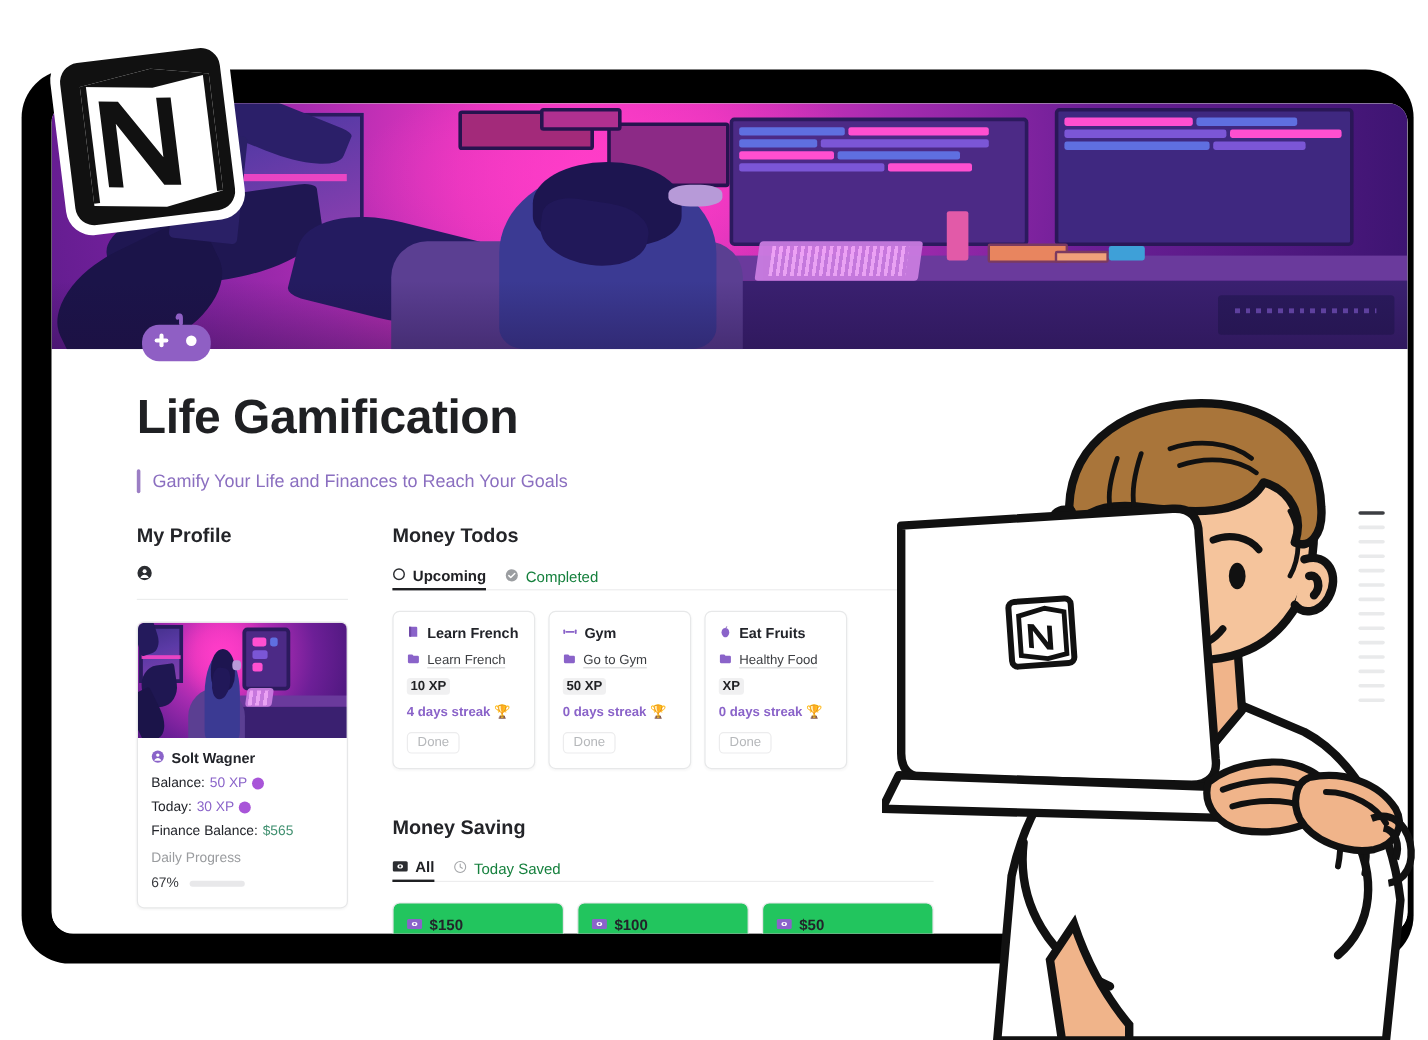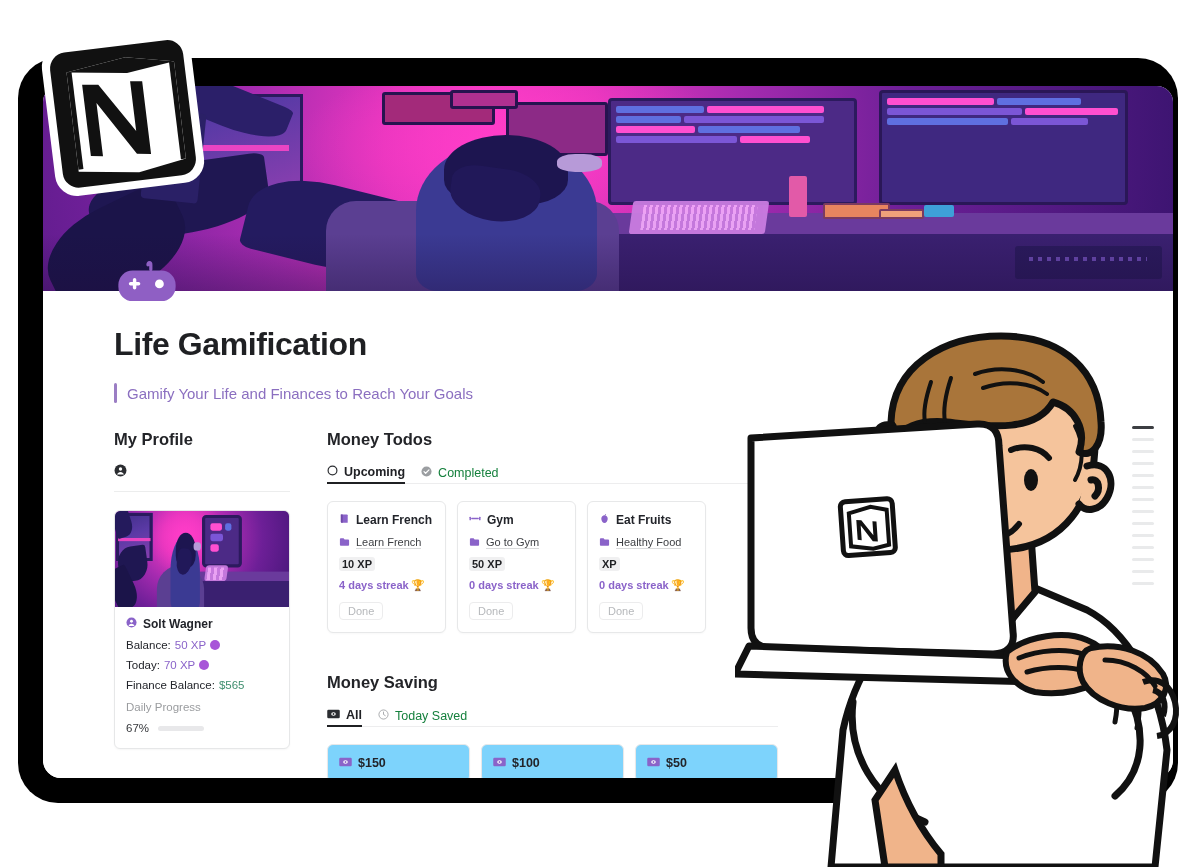--- a/index.html
+++ b/index.html
@@ -134,21 +134,21 @@
   .gamepad {
     position: absolute; left: 73px; top: 175px;
     width: 62px; height: 42px; z-index: 6;
   }
 
   
   .page { position:absolute; left:0; top:205px; width:1130px; height:487px; background:#fff; }
   .page-inner { position:relative; padding: 35px 0 0 71px; }
 
   .page-title {
-    font-size: 32px; font-weight: 700; color: #1f2023; letter-spacing:-0.4px;
+    font-size: 40px; font-weight: 700; color: #1f2023; letter-spacing:-0.4px;
   }
   .subtitle-row {
     display:flex; align-items:center; gap:10px; margin-top:20px;
   }
   .sub-bar { width:3px; height:20px; background:#9b7ec4; border-radius:2px; }
   .subtitle { font-size:15px; color:#8b6fc0; }
 
   .columns { display:flex; gap:37px; margin-top:27px; }
   .col-left { width:176px; flex:none; }
   .col-right { width:auto; flex:none; }
@@ -195,21 +195,21 @@
   .tc-xp { margin-top:9px; font-size:11px; font-weight:700; color:#1f2023; }
   .tc-xp span { background:#f0f0f1; padding:1px 3px; border-radius:3px; }
   .tc-streak { margin-top:9px; font-size:11px; font-weight:700; color:#8a63c9; }
   .tc-btn {
     margin-top:10px; display:inline-block; font-size:11px; color:#b6b8bb;
     border:1px solid #ececed; border-radius:4px; padding:2px 8px; background:#fff;
   }
 
   .money-sec { margin-top:40px; }
   .mcard {
-    width:143px; border:1px solid #e7e8e9; border-radius:6px; background:#7dd3fc;
+    width:143px; border:1px solid #e7e8e9; border-radius:6px; background:#22c55e;
     padding:11px; box-shadow:0 1px 2px rgba(0,0,0,.03);
   }
   .mc-amt { display:flex; align-items:center; gap:6px; font-size:12.5px; font-weight:700; color:#22242a; }
 
   
   .toc { position:absolute; right:19px; top:135px; display:flex; flex-direction:column; gap:9px; }
   .toc-mark { width:22px; height:3px; border-radius:2px; background:#e9eaeb; }
   .toc-mark.cur { background:#3c3e42; }
 
   
@@ -350,21 +350,21 @@
                 </div>
 
                 <div class="pc-line">
                   <span>Balance:</span>
                   <span class="pc-val">50 XP</span>
                   <span class="xp-dot"></span>
                 </div>
 
                 <div class="pc-line">
                   <span>Today:</span>
-                  <span class="pc-val">70 XP</span>
+                  <span class="pc-val">30 XP</span>
                   <span class="xp-dot"></span>
                 </div>
 
                 <div class="pc-line">
                   <span>Finance Balance:</span>
                   <span class="pc-val-green">$565</span>
                 </div>
 
                 <div class="pc-muted">Daily Progress</div>
 

